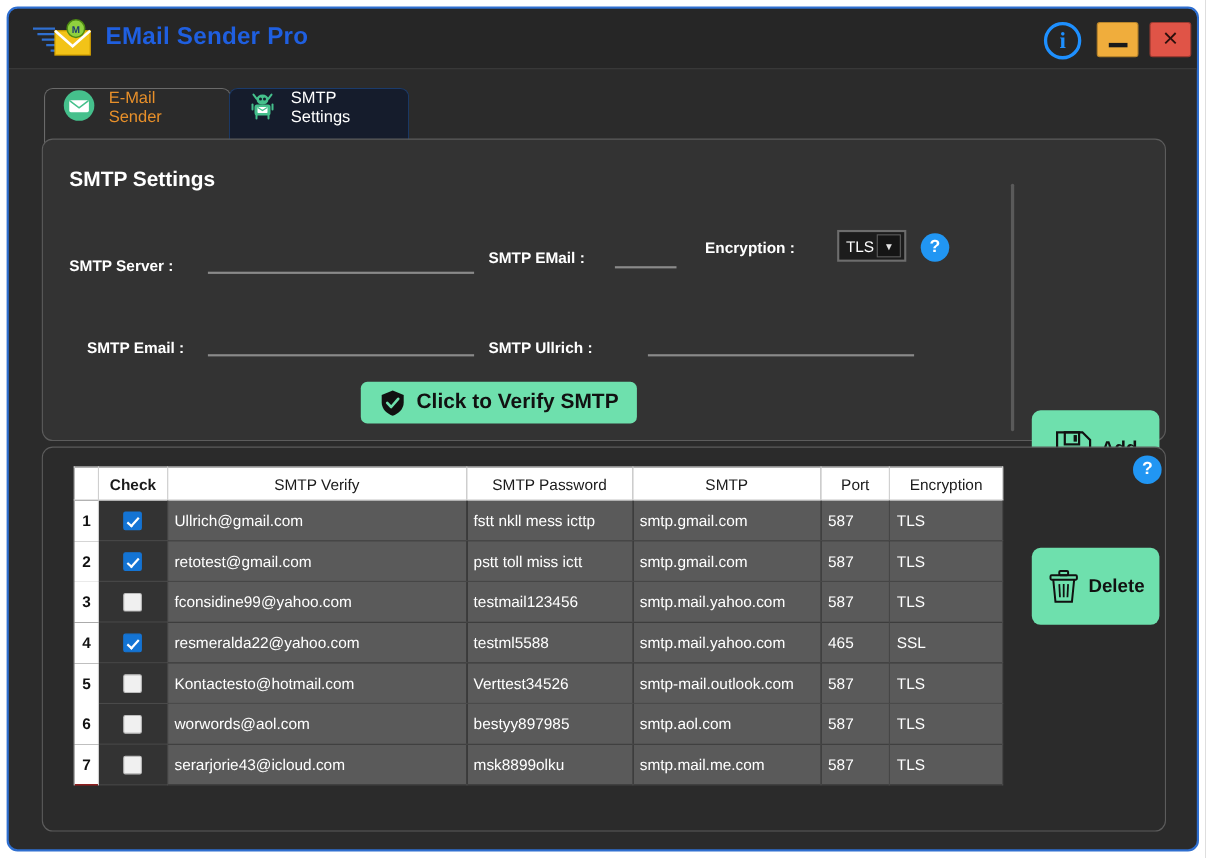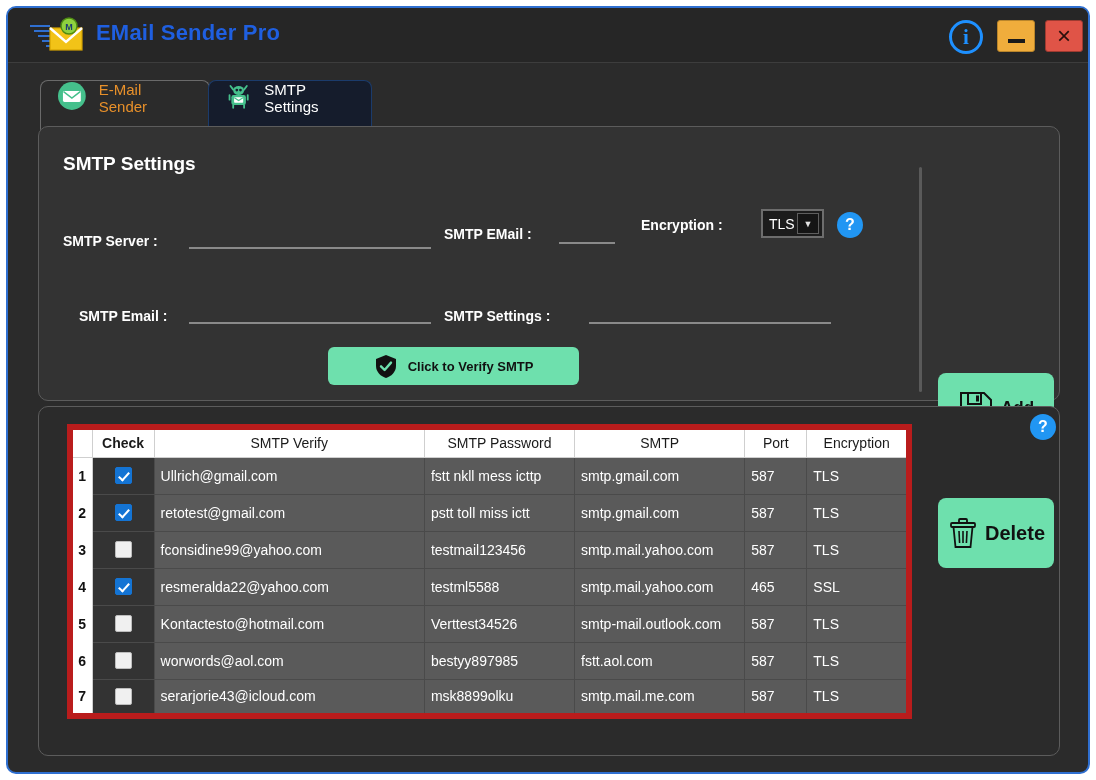--- a/index.html
+++ b/index.html
@@ -150,21 +150,21 @@
 
   #verify-btn {
     position: absolute; left: 289px; top: 220px;
     width: 251px; height: 38px;
     background: #6ee0ad;
     border: none; border-radius: 6px;
     display: flex; align-items: center; justify-content: center;
     cursor: pointer;
   }
   #verify-btn .btn-text {
-    font-size: 13px; font-weight: bold; color: #111111; margin-left: 10px;
+    font-size: 19px; font-weight: bold; color: #111111; margin-left: 10px;
   }
 
   #panel-divider {
     position: absolute; left: 880px; top: 40px;
     width: 3px; height: 225px;
     background: #5a5a5a; border-radius: 2px;
   }
   #add-btn {
     position: absolute; left: 899px; top: 246px;
     width: 116px; height: 70px;
@@ -186,21 +186,21 @@
     position: absolute; left: 991px; top: 7px;
     width: 26px; height: 26px; border-radius: 50%;
     background: #2196f3;
     color: #ffffff; font-size: 16px; font-weight: bold;
     display: flex; align-items: center; justify-content: center;
     cursor: pointer;
   }
   #grid {
     position: absolute; left: 28px; top: 17px;
     width: 845px;
-    border: 6px solid #b91c1c;
+    border: 1px solid #b91c1c;
     border-collapse: collapse;
     table-layout: fixed;
     font-size: 14px;
   }
   #grid th {
     background: #ffffff;
     color: #1a1a1a;
     font-weight: normal;
     height: 30px;
     border: 1px solid #cfcfcf;
@@ -252,21 +252,21 @@
     transform: rotate(42deg);
   }
 
   .side-btn {
     position: absolute; left: 899px;
     width: 116px; height: 70px;
     background: #6ee0ad; border: none; border-radius: 8px;
     display: flex; align-items: center; justify-content: center;
     cursor: pointer;
   }
-  .side-btn .btn-text { font-size: 20px; font-weight: bold; color: #111111; margin-left: 6px; }
+  .side-btn .btn-text { font-size: 17px; font-weight: bold; color: #111111; margin-left: 6px; }
   #delete-btn { top: 91px; }
   #update-btn { top: 216px; }
 </style>
 </head>
 <body>
 
 <div id="window">
 
   <div id="titlebar">
     <svg id="app-logo" viewBox="0 0 62 38">
@@ -342,21 +342,21 @@
       <span id="encryption-value">TLS</span>
       <span id="encryption-arrow">▼</span>
     </div>
     <div id="help-encryption">
       <span>?</span>
     </div>
 
     <div id="lbl-email" class="field-label">SMTP Email :</div>
     <input id="inp-email" class="underline-input" type="text" value="" style="">
 
-    <div id="lbl-password" class="field-label">SMTP Settings :</div>
+    <div id="lbl-password" class="field-label">SMTP Ullrich :</div>
     <input id="inp-password" class="underline-input" type="text" value="" style="">
 
     <div id="verify-btn">
       <svg width="24" height="25" viewBox="0 0 24 25">
         <path d="M12 1 L22 5 V12 C22 18 17 22.5 12 24 C7 22.5 2 18 2 12 V5 Z" fill="#111111"></path>
         <path d="M7 12.3 L10.6 16 L17 8.6" fill="none" stroke="#6ee0ad" stroke-width="2.4" stroke-linecap="round" stroke-linejoin="round"></path>
       </svg>
       <span class="btn-text">Click to Verify SMTP</span>
     </div>
 
@@ -434,21 +434,21 @@
             <td>Verttest34526</td>
             <td>smtp-mail.outlook.com</td>
             <td>587</td>
             <td>TLS</td>
           </tr>
           <tr>
             <td class="rownum">6</td>
             <td class="checkcell"><span class="chk"></span></td>
             <td>worwords@aol.com</td>
             <td>bestyy897985</td>
-            <td>fstt.aol.com</td>
+            <td>smtp.aol.com</td>
             <td>587</td>
             <td>TLS</td>
           </tr>
           <tr>
             <td class="rownum">7</td>
             <td class="checkcell"><span class="chk"></span></td>
             <td>serarjorie43@icloud.com</td>
             <td>msk8899olku</td>
             <td>smtp.mail.me.com</td>
             <td>587</td>

